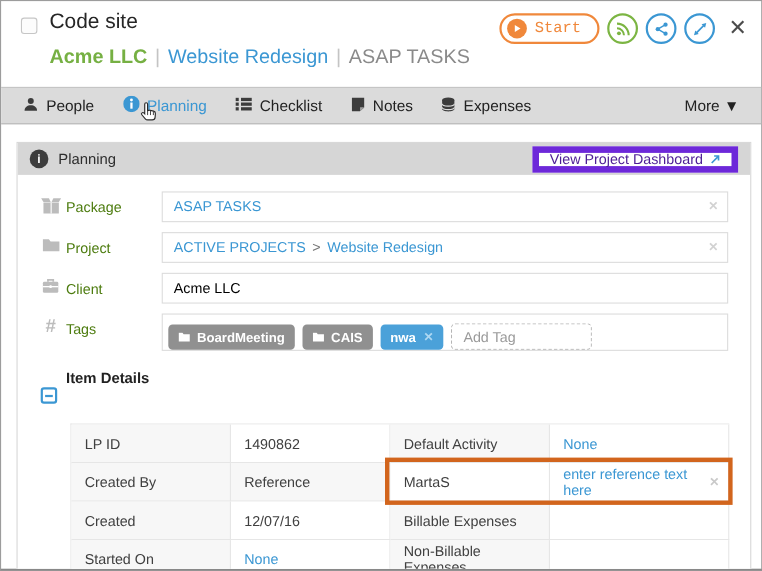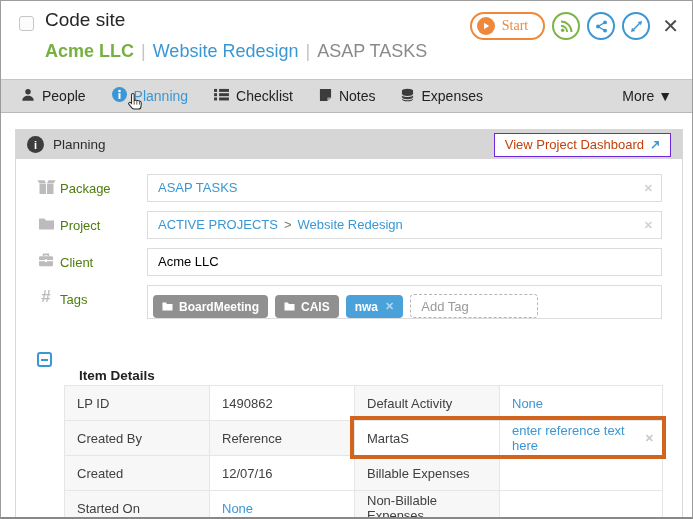--- a/index.html
+++ b/index.html
@@ -11,21 +11,21 @@
        border-radius:3px;background:#fcfcfc;}
   .title{position:absolute;left:44px;top:8px;font-size:19px;color:#262626;}
   .breadcrumb{position:absolute;left:44px;top:40px;font-size:18px;white-space:nowrap;}
   .bc-client{color:#76b043;font-weight:bold;}
   .bc-sep{color:#c4c4c4;margin:0 7px;}
   .bc-project{color:#3b97d3;}
   .bc-package{color:#8a8a8a;}
   .actions{position:absolute;right:13px;top:11px;display:flex;align-items:center;gap:7px;}
   .start-btn{display:flex;align-items:center;gap:7px;height:28px;padding:0 15px 0 5px;
              border:2px solid #f0883b;border-radius:15px;background:#fff;color:#f0883b;
-             font-size:14px;box-sizing:border-box;cursor:pointer;font-family:Liberation Serif, serif;}
+             font-size:14px;box-sizing:border-box;cursor:pointer;font-family:Liberation Mono, monospace;}
   .play-circle{width:18px;height:18px;border-radius:50%;background:#f0883b;display:flex;
                align-items:center;justify-content:center;}
   .circ{width:28px;height:28px;border-radius:50%;border:2px solid;display:flex;align-items:center;
         justify-content:center;box-sizing:border-box;background:#fff;cursor:pointer;}
   .circ.green{border-color:#7cb543;}
   .circ.blue{border-color:#3b97d3;}
   .close-x{font-size:20px;color:#4c4c4c;margin-left:5px;cursor:pointer;line-height:1;}
 
   
   .tabbar{position:absolute;left:0;top:78px;width:100%;height:34px;background:#dbdbdb;
@@ -36,21 +36,21 @@
   .tab-more{margin-left:auto;cursor:pointer;}
 
   
   .panel{position:absolute;left:14px;top:128px;width:668px;height:391px;border:1px solid #d8d8d8;
          background:#fff;box-sizing:border-box;overflow:hidden;}
   .panel-header{height:29px;background:#d6d6d6;display:flex;align-items:center;padding:0 11px;
                 gap:9px;box-sizing:border-box;}
   .panel-title{font-size:13.5px;color:#2e2e2e;}
   .info-dark{width:17px;height:17px;border-radius:50%;background:#3d3d3d;color:#fff;font-size:11px;
              font-weight:bold;display:flex;align-items:center;justify-content:center;}
-  .dash-btn{margin-left:auto;height:24px;border:1px solid #6d28d9;background:#fff;color:#c2410c;
+  .dash-btn{margin-left:auto;height:24px;border:6px solid #6d28d9;background:#fff;color:#4c1d95;
             font-size:13px;padding:0 10px;display:flex;align-items:center;gap:6px;cursor:pointer;
             font-family:inherit;}
 
   .f-icon{position:absolute;left:20px;width:20px;text-align:center;}
   .f-label{position:absolute;left:44px;font-size:13px;color:#4d7c0f;}
   .f-input{position:absolute;left:131px;width:515px;height:28px;border:1px solid #dcdcdc;
            box-sizing:border-box;font-size:13px;line-height:26px;padding:0 24px 0 10px;
            white-space:nowrap;overflow:hidden;}
   .f-input .clear-x{position:absolute;right:8px;top:0;color:#d2d2d2;font-size:11px;font-weight:bold;}
   .blue-text{color:#3b97d3;}
@@ -62,21 +62,21 @@
        background:#909090;color:#fff;font-size:12px;font-weight:600;cursor:pointer;}
   .tag.blue{background:#4ba1d9;}
   .tag .tag-x{color:#aed8f2;font-size:11px;font-weight:bold;margin-left:1px;}
   .add-tag{height:24px;width:128px;border:1px dashed #b5b5b5;border-radius:4px;color:#9a9a9a;
            font-size:13px;line-height:24px;padding:0 10px;box-sizing:border-box;cursor:text;}
 
   .collapse-box{position:absolute;left:21px;top:222px;width:15px;height:15px;border:2px solid #3b97d3;
                 border-radius:3px;background:#fff;box-sizing:border-box;display:flex;
                 align-items:center;justify-content:center;cursor:pointer;}
   .collapse-box::after{content:"";width:7px;height:2px;background:#3b97d3;}
-  .sec-title{position:absolute;left:44px;top:238px;font-size:13.5px;font-weight:600;color:#222;margin-left:19px;}
+  .sec-title{position:absolute;left:44px;top:206px;font-size:13.5px;font-weight:600;color:#222;}
 
   
   .dtable{position:absolute;left:48px;top:255px;width:598px;display:grid;
           grid-template-columns:145px 145px 145px 163px;border-top:1px solid #e6e6e6;
           border-left:1px solid #e6e6e6;}
   .cell{height:35px;box-sizing:border-box;border-right:1px solid #e6e6e6;border-bottom:1px solid #e6e6e6;
         font-size:13px;color:#404040;display:flex;align-items:center;padding:0 12px;position:relative;
         background:#fff;}
   .c-label{background:#f7f7f7;}
   .cell.link{color:#3b97d3;cursor:pointer;}

